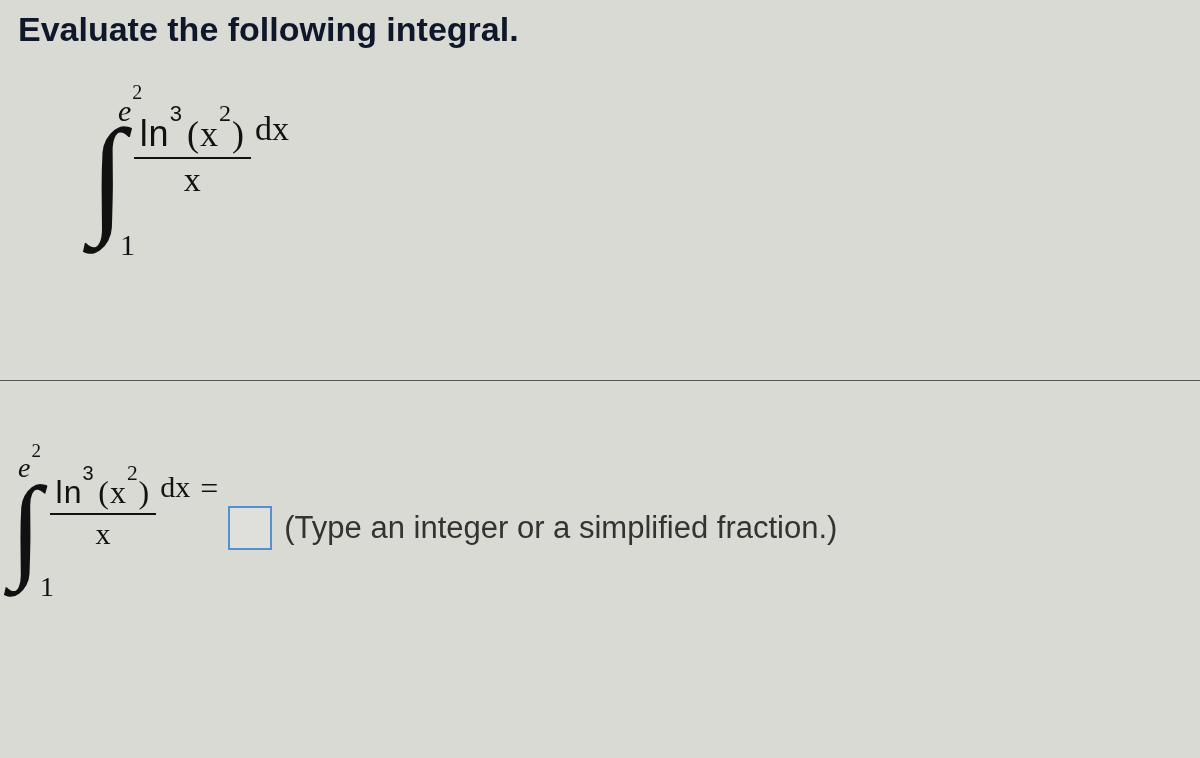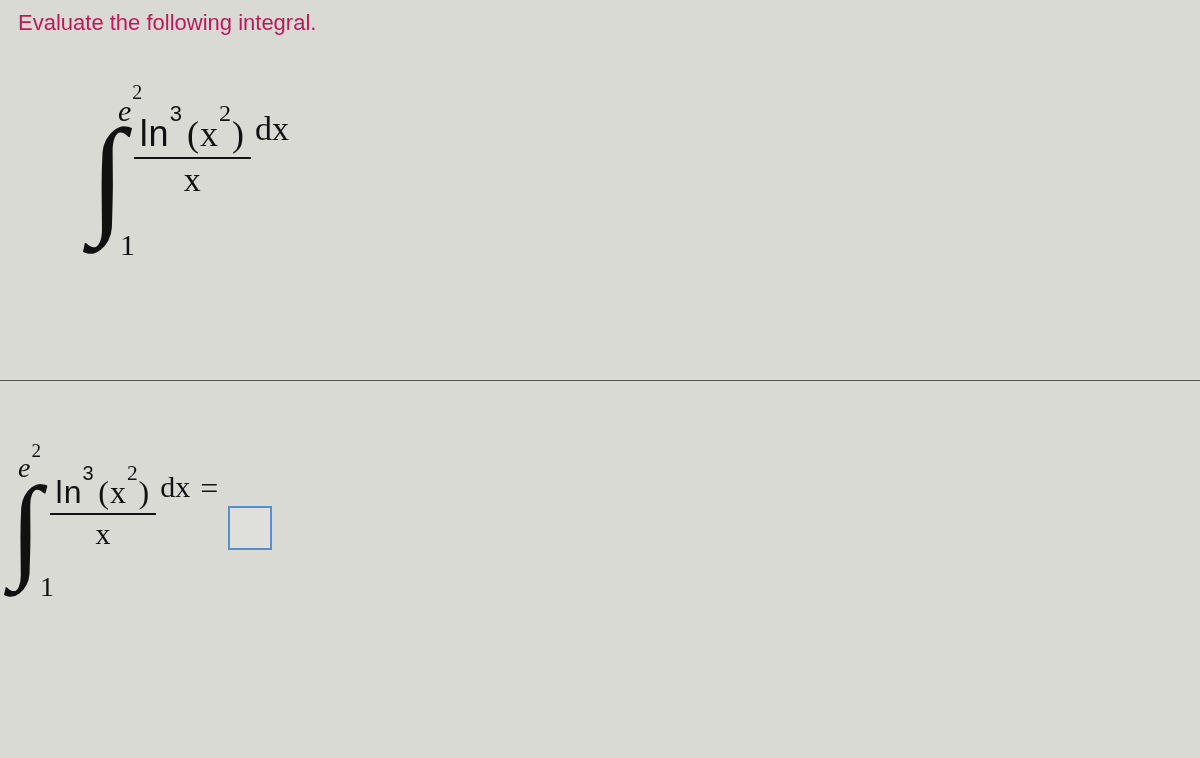--- a/index.html
+++ b/index.html
@@ -12,22 +12,23 @@
       height: 758px;
       background: #dadad5;
       font-family: Arial, Helvetica, sans-serif;
       position: relative;
       overflow: hidden;
     }
     .prompt {
       position: absolute;
       top: 10px;
       left: 18px;
-      font-size: 22px;
-      color: #be185d;
+      font-size: 34px;
+      color: #0f172a;
+      font-weight: bold;
     }
     .top-integral {
       position: absolute;
       top: 110px;
       left: 90px;
     }
     .bottom-area {
       position: absolute;
       top: 470px;
       left: 10px;
@@ -221,13 +222,14 @@
       <span class="num num-med">
         <span class="ln-exp"><span>ln</span><sup>3</sup></span><span class="paren"> (<span class="xsq"><span>x</span><sup>2</sup></span>)</span>
       </span>
       <span class="bar"></span>
       <span class="den den-med">x</span>
     </span>
     <span class="dx-med">dx</span>
     <span class="equals">=</span>
   </div>
   <span class="answer-box"></span>
+  <span class="hint-text">(Type an integer or a simplified fraction.)</span>
 </div>
 
 </body></html>

